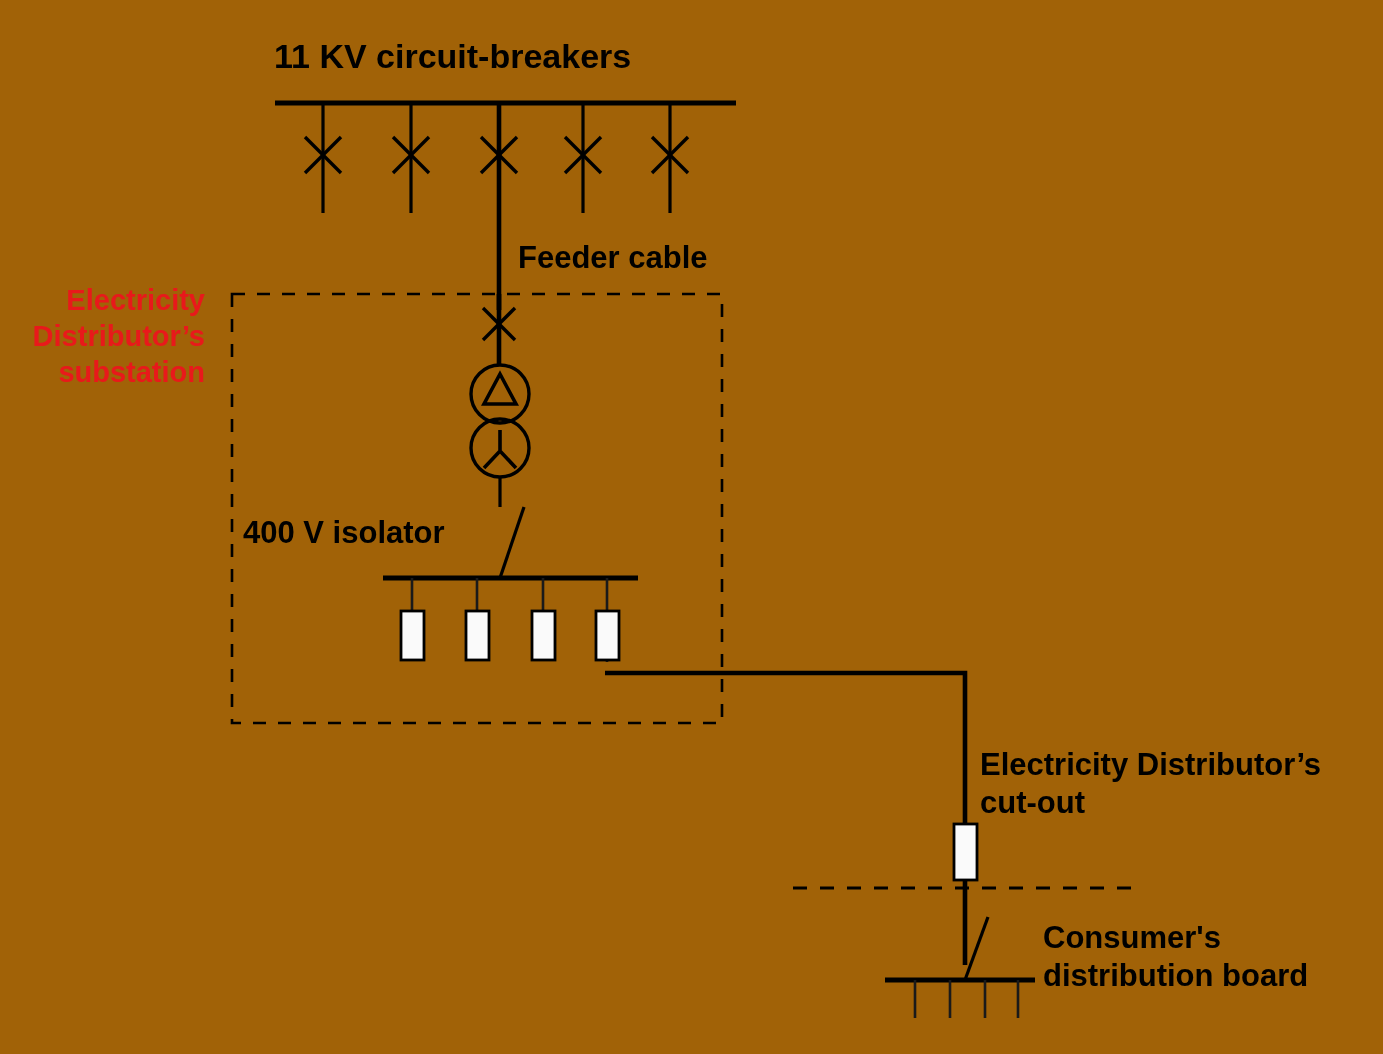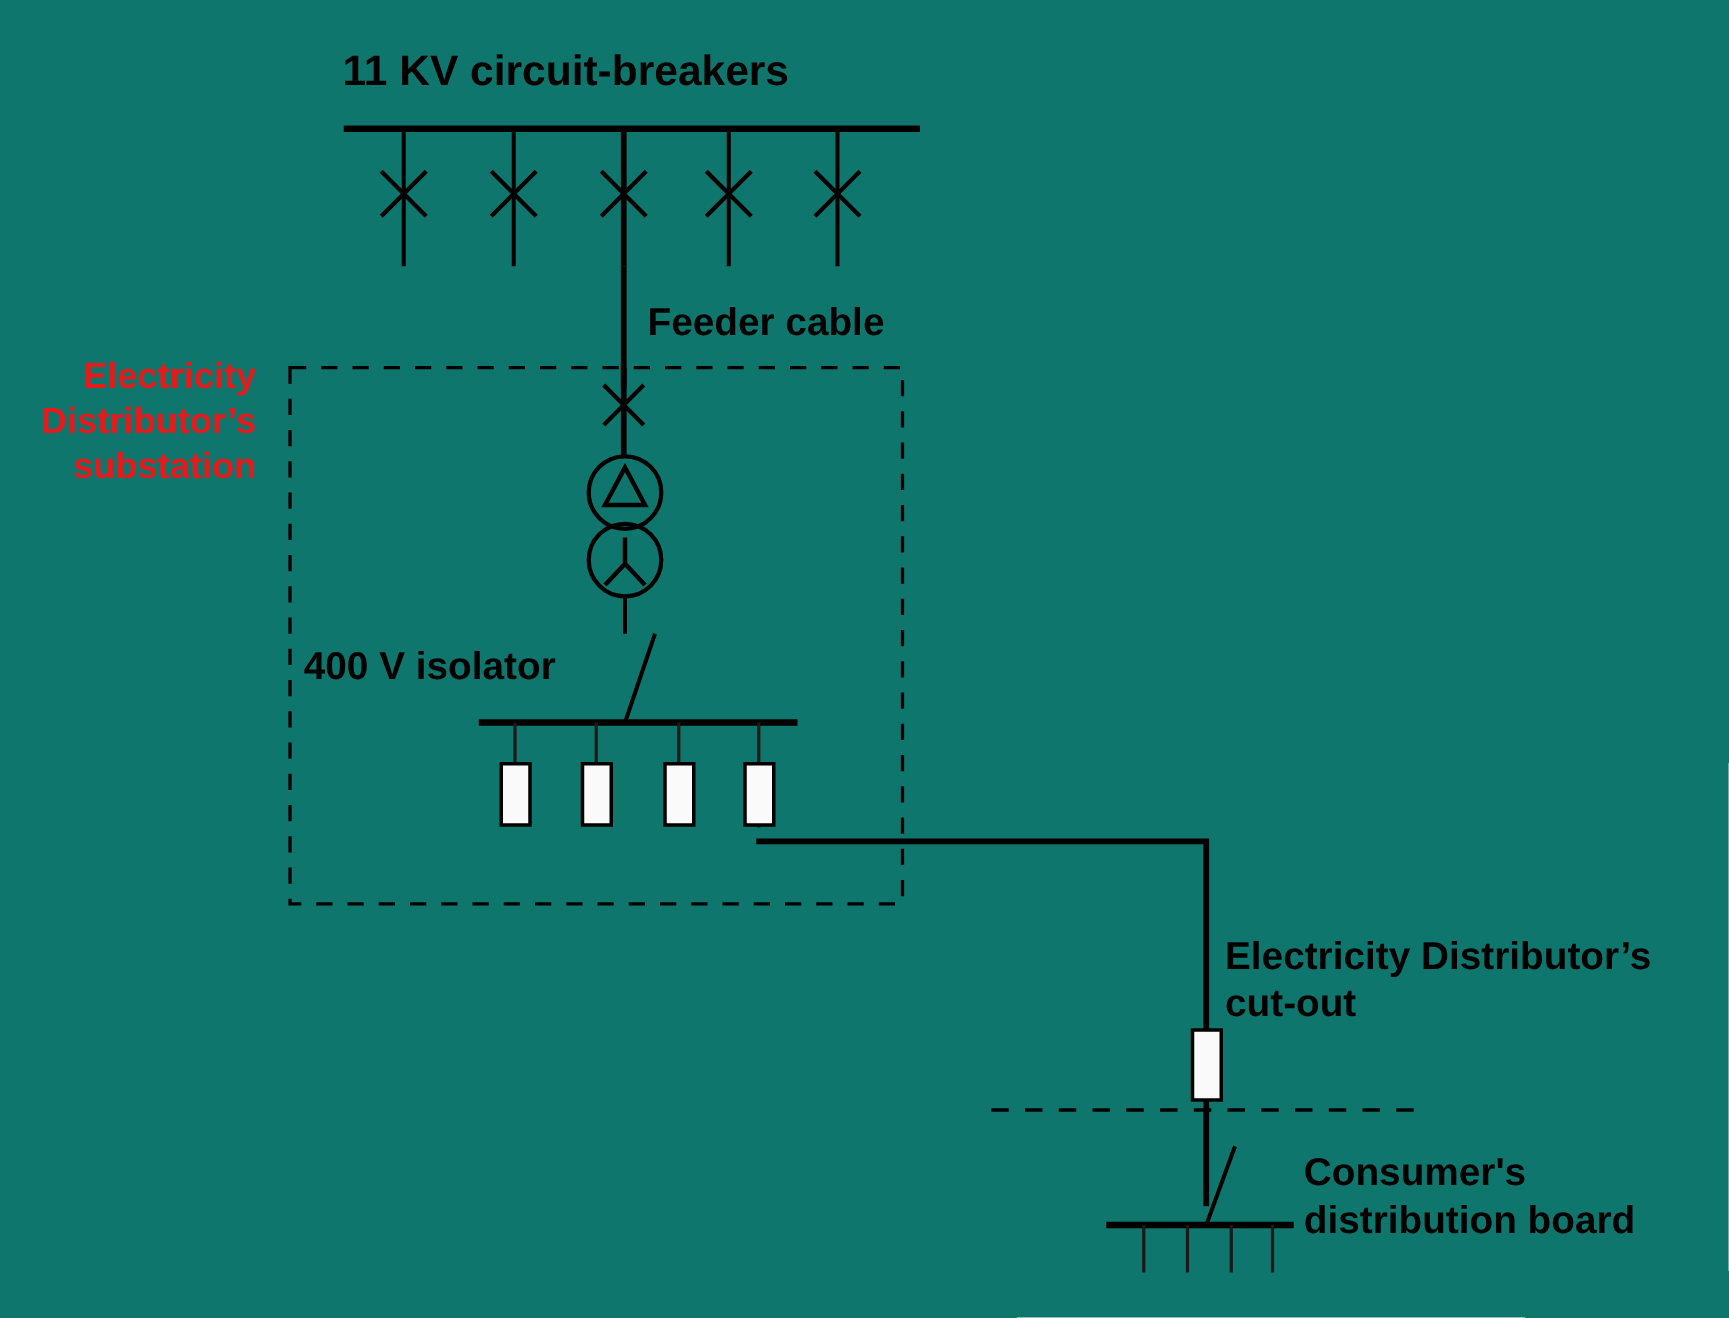--- a/index.html
+++ b/index.html
@@ -8,21 +8,21 @@
     padding: 0;
     background: #ffffff;
   }
   body {
     font-family: "Liberation Sans", sans-serif;
   }
   #diagram-root {
     position: relative;
     width: 1383px;
     height: 1054px;
-    background: #0f766e;
+    background: #a16207;
     overflow: hidden;
   }
   svg#schematic {
     position: absolute;
     top: 0;
     left: 0;
     width: 1383px;
     height: 1054px;
     display: block;
   }

